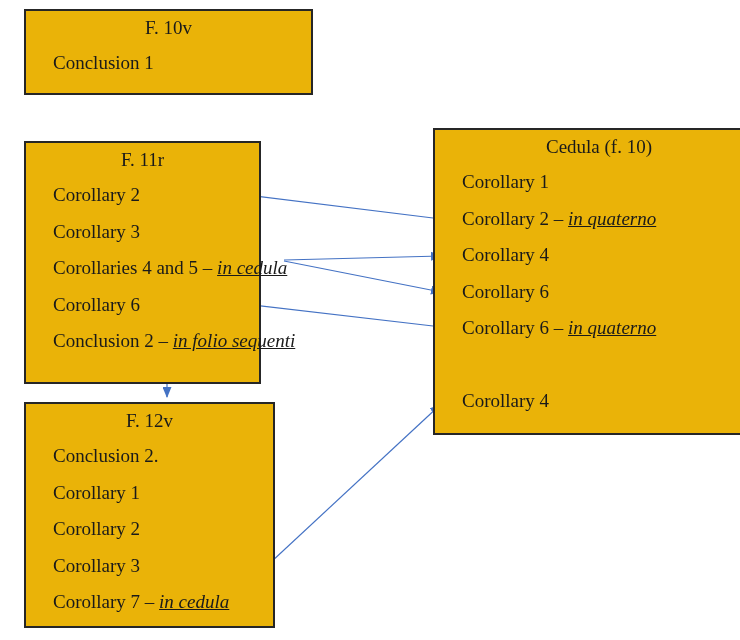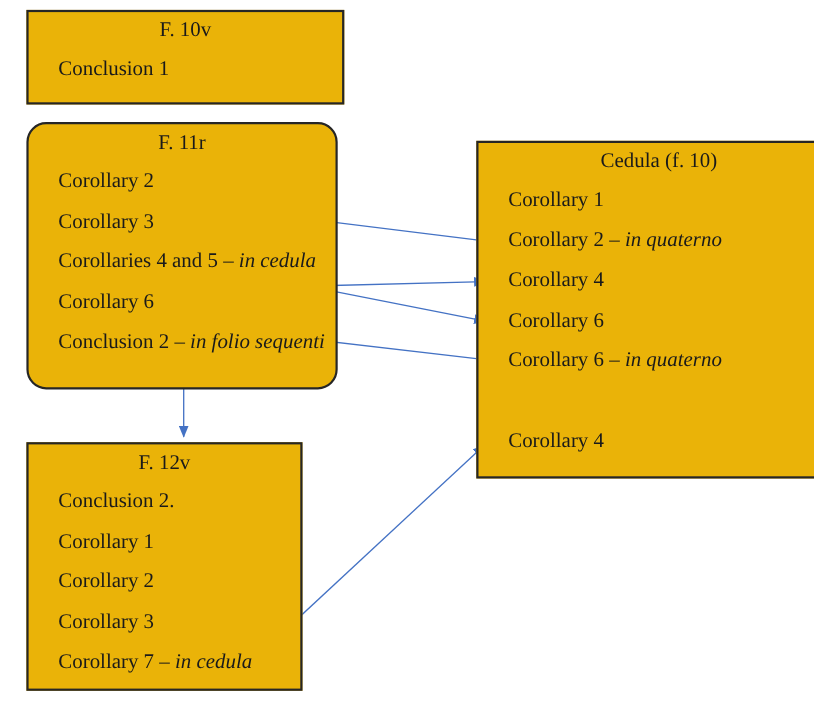--- a/index.html
+++ b/index.html
@@ -13,23 +13,23 @@
     position:absolute;border:2px solid #262626;background:#eab308;
     box-sizing:border-box;font-size:19px;
   }
   .box-title{
     text-align:center;padding-top:7px;line-height:20px;white-space:nowrap;
   }
   .rows{margin-top:7px;margin-left:16px;}
   .row{
     height:36.5px;line-height:36.5px;padding-left:11px;white-space:nowrap;
   }
-  .row .it{font-style:italic;}
+  .row .it{font-style:italic;text-decoration:underline;}
   #box-f10v{left:24px;top:9px;width:289px;height:86px;}
-  #box-f11r{left:24px;top:111px;width:283px;height:243px;border-radius:18px;}
+  #box-f11r{left:24px;top:141px;width:237px;height:243px;}
   #box-f12v{left:24px;top:402px;width:251px;height:226px;}
   #box-cedula{left:433px;top:128px;width:332px;height:307px;}
   #connector-layer{
     position:absolute;left:0;top:0;width:740px;height:640px;
     pointer-events:none;
   }
 </style>
 </head>
 <body>
 

